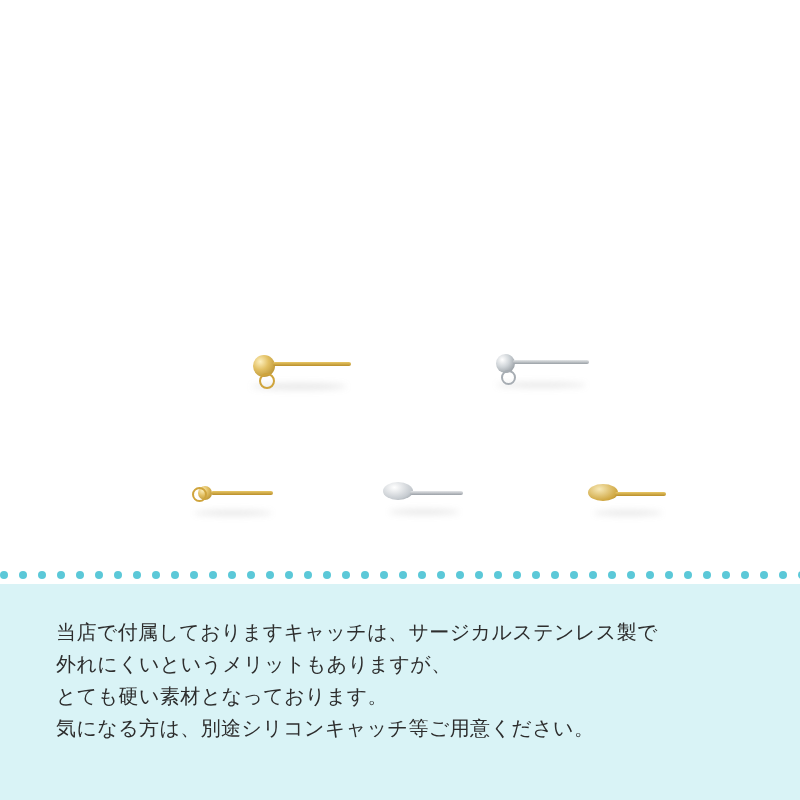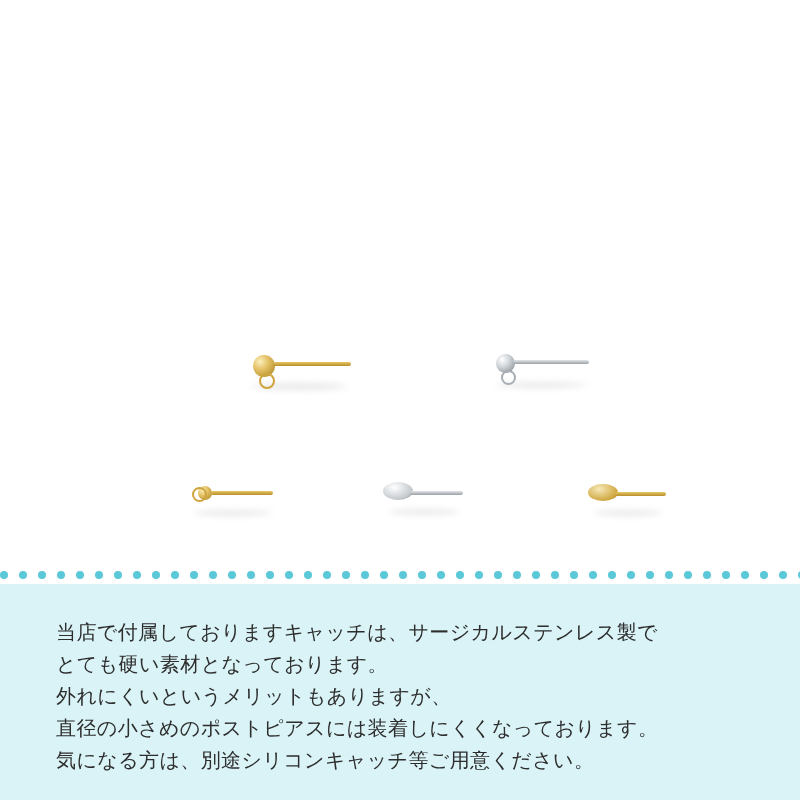--- a/index.html
+++ b/index.html
@@ -290,19 +290,18 @@
       <span class="dot" style="background: rgb(91, 200, 216);"></span>
       <span class="dot" style="background: rgb(91, 200, 216);"></span>
       <span class="dot" style="background: rgb(91, 200, 216);"></span>
       <span class="dot" style="background: rgb(91, 200, 216);"></span>
       <span class="dot" style="background: rgb(91, 200, 216);"></span>
       <span class="dot" style="background: rgb(91, 200, 216);"></span>
     </div>
 
   <div class="note-box">
     <div class="note-line">当店で付属しておりますキャッチは、サージカルステンレス製で</div>
+    <div class="note-line">外れにくいというメリットもありますが、</div>
     <div class="note-line">とても硬い素材となっております。</div>
-    <div class="note-line">外れにくいというメリットもありますが、</div>
-    <div class="note-line">直径の小さめのポストピアスには装着しにくくなっております。</div>
     <div class="note-line">気になる方は、別途シリコンキャッチ等ご用意ください。</div>
   </div>
 
 </div>
 
 </body></html>

